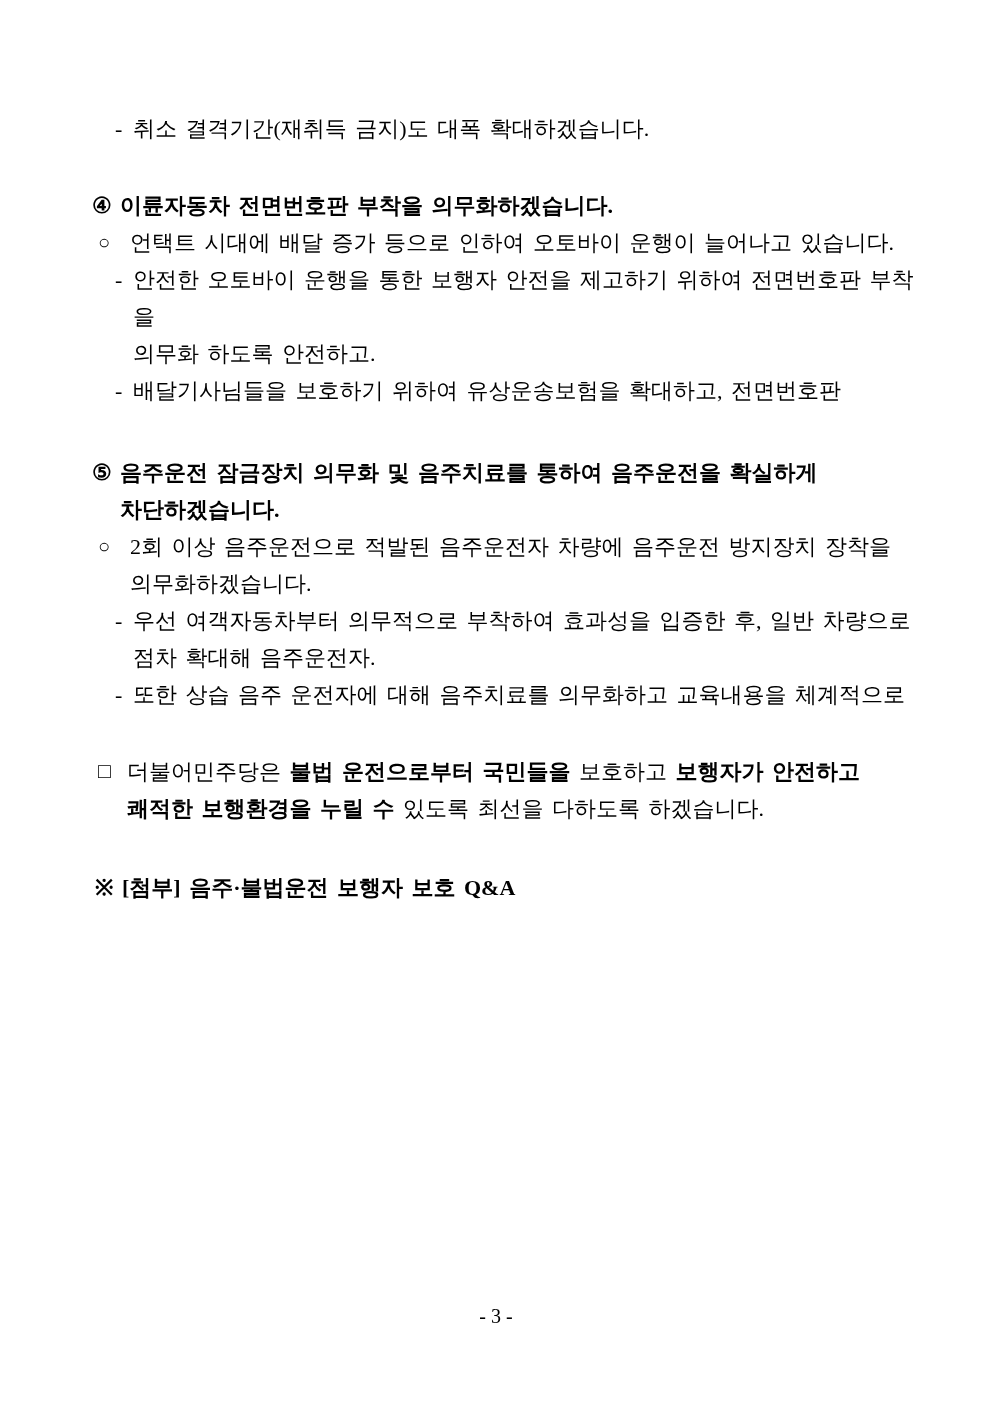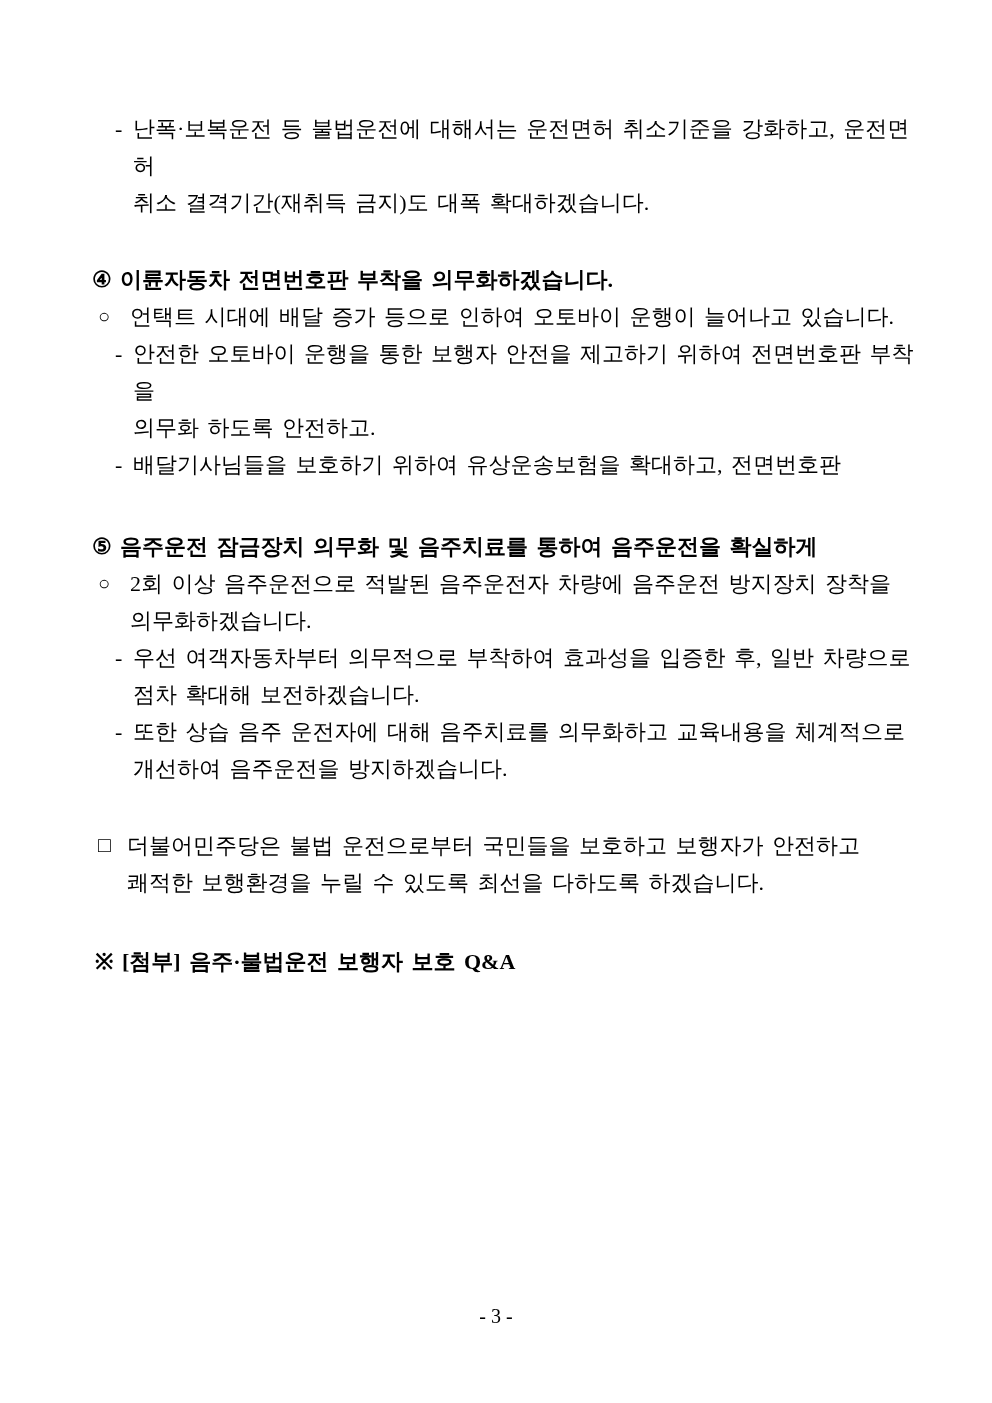--- a/index.html
+++ b/index.html
@@ -27,39 +27,38 @@
   .blk.heading{padding-left:2px;font-weight:bold;}
   .blk.heading .mk{width:28px;}
   .blk.square{padding-left:8px;}
   .blk.square .mk{width:29px;font-size:21px;}
   .blk.note{padding-left:5px;font-weight:bold;}
   .blk.note .mk{width:27px;}
   .mt-s1{margin-top:40px;}
   .mt-s2{margin-top:45px;}
   .mt-sq{margin-top:40px;}
   .mt-nt{margin-top:42px;}
-  .seg-b{font-weight:normal;}
+  .seg-b{font-weight:bold;}
   .page-number{
     position:absolute;
     top:1304px;left:0;width:100%;
     text-align:center;
     font-size:20px;
     line-height:24px;
   }
 </style>
 </head>
 <body>
 
 <div class="page">
   <div class="content">
 
     <div class="blk dash">
       <span class="mk">-</span>
       <div class="txt">
-        <div>난폭·보복운전 등 불법운전에 대해서는 운전면허 취소기준을 강화하고, 운전면허</div>
         <div>취소 결격기간(재취득 금지)도 대폭 확대하겠습니다.</div>
       </div>
     </div>
 
     <div class="blk heading mt-s1">
       <span class="mk">④</span>
       <div class="txt">
         <div>이륜자동차 전면번호판 부착을 의무화하겠습니다.</div>
       </div>
     </div>
@@ -83,44 +82,44 @@
       <span class="mk">-</span>
       <div class="txt">
         <div>배달기사님들을 보호하기 위하여 유상운송보험을 확대하고, 전면번호판</div>
       </div>
     </div>
 
     <div class="blk heading mt-s2">
       <span class="mk">⑤</span>
       <div class="txt">
         <div>음주운전 잠금장치 의무화 및 음주치료를 통하여 음주운전을 확실하게</div>
+        <div>차단하겠습니다.</div>
       </div>
     </div>
 
     <div class="blk circle">
       <span class="mk">○</span>
       <div class="txt">
         <div>2회 이상 음주운전으로 적발된 음주운전자 차량에 음주운전 방지장치 장착을</div>
         <div>의무화하겠습니다.</div>
       </div>
     </div>
 
     <div class="blk dash">
       <span class="mk">-</span>
       <div class="txt">
         <div>우선 여객자동차부터 의무적으로 부착하여 효과성을 입증한 후, 일반 차량으로</div>
-        <div>점차 확대해 보전하겠습니다.</div>
+        <div>점차 확대해 음주운전자.</div>
       </div>
     </div>
 
     <div class="blk dash">
       <span class="mk">-</span>
       <div class="txt">
         <div>또한 상습 음주 운전자에 대해 음주치료를 의무화하고 교육내용을 체계적으로</div>
-        <div>개선하여 음주운전을 방지하겠습니다.</div>
       </div>
     </div>
 
     <div class="blk square mt-sq">
       <span class="mk">□</span>
       <div class="txt">
         <div><span>더불어민주당은 </span><span class="seg-b">불법 운전으로부터 국민들을</span><span> 보호하고 </span><span class="seg-b">보행자가 안전하고</span></div>
         <div><span class="seg-b">쾌적한 보행환경을 누릴 수</span><span> 있도록 최선을 다하도록 하겠습니다.</span></div>
       </div>
     </div>

